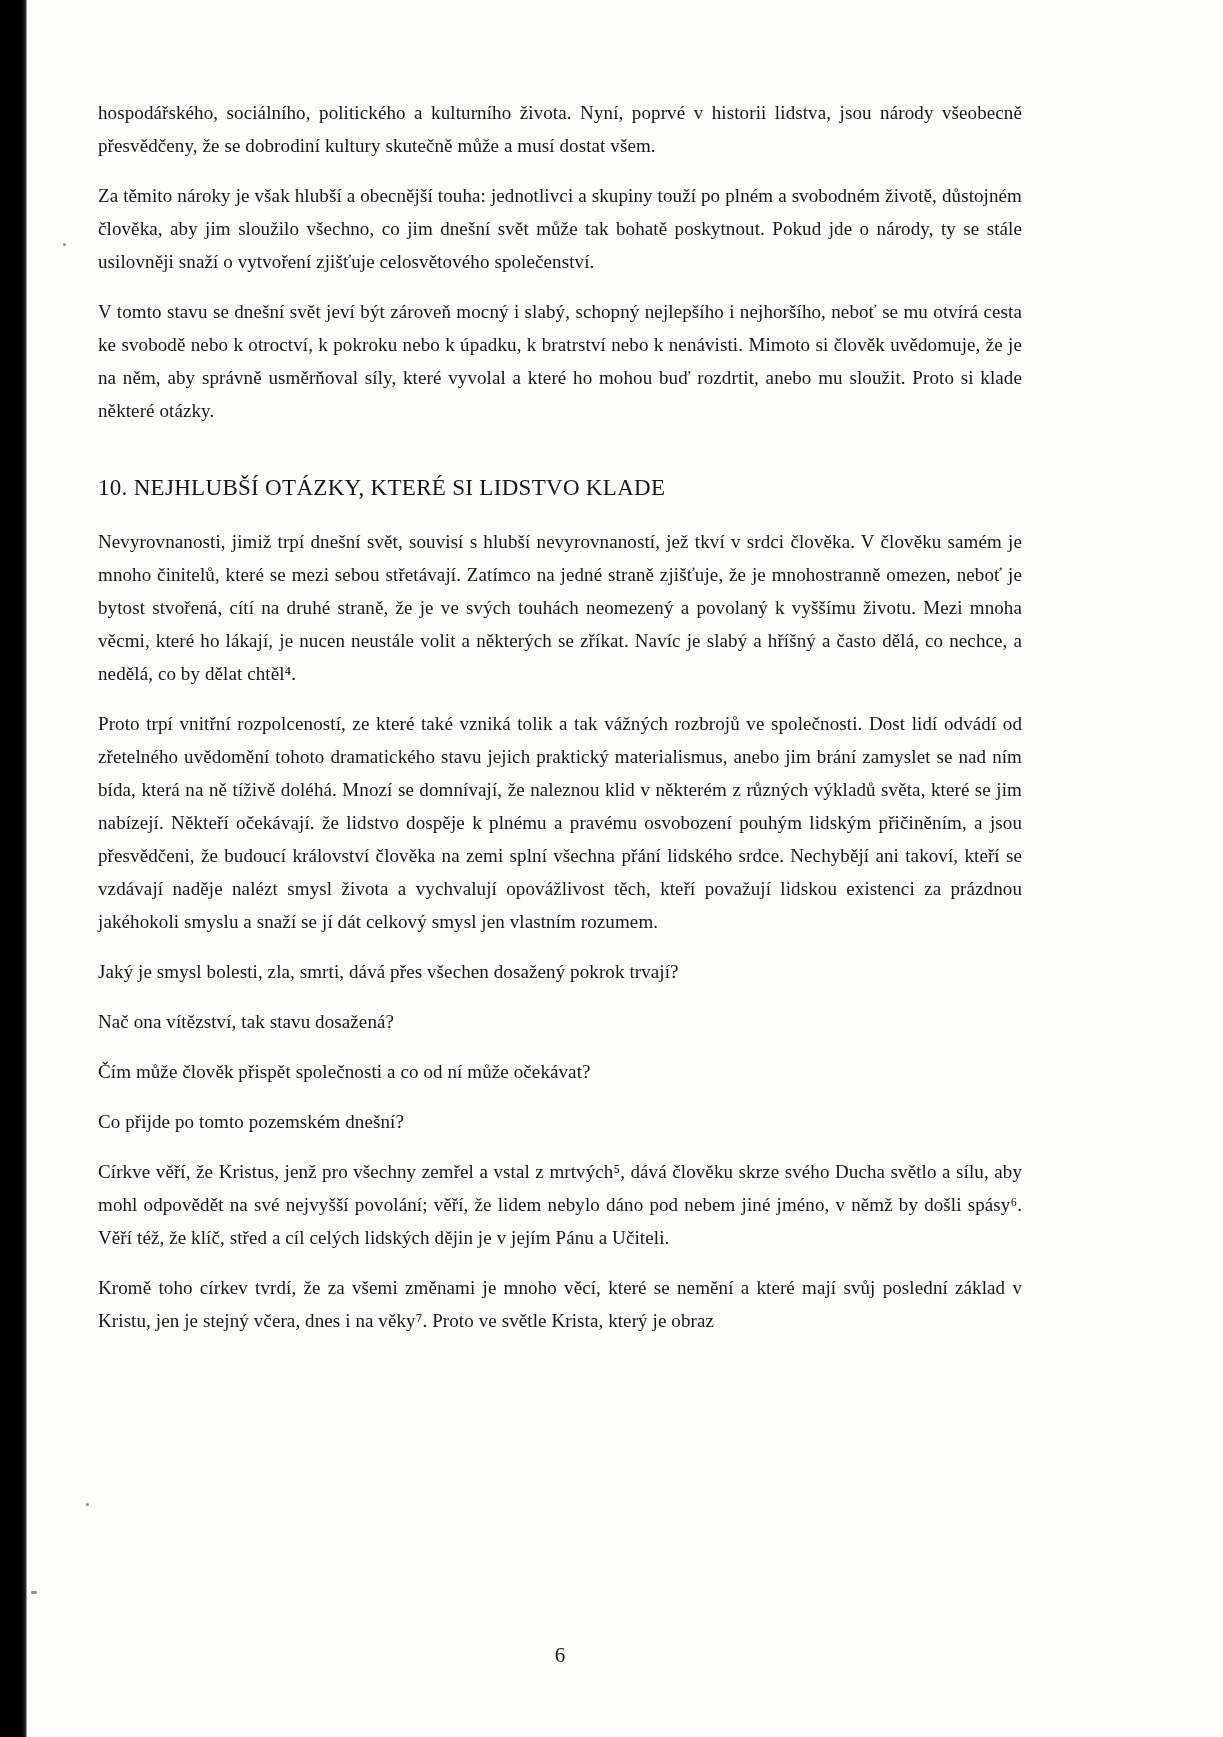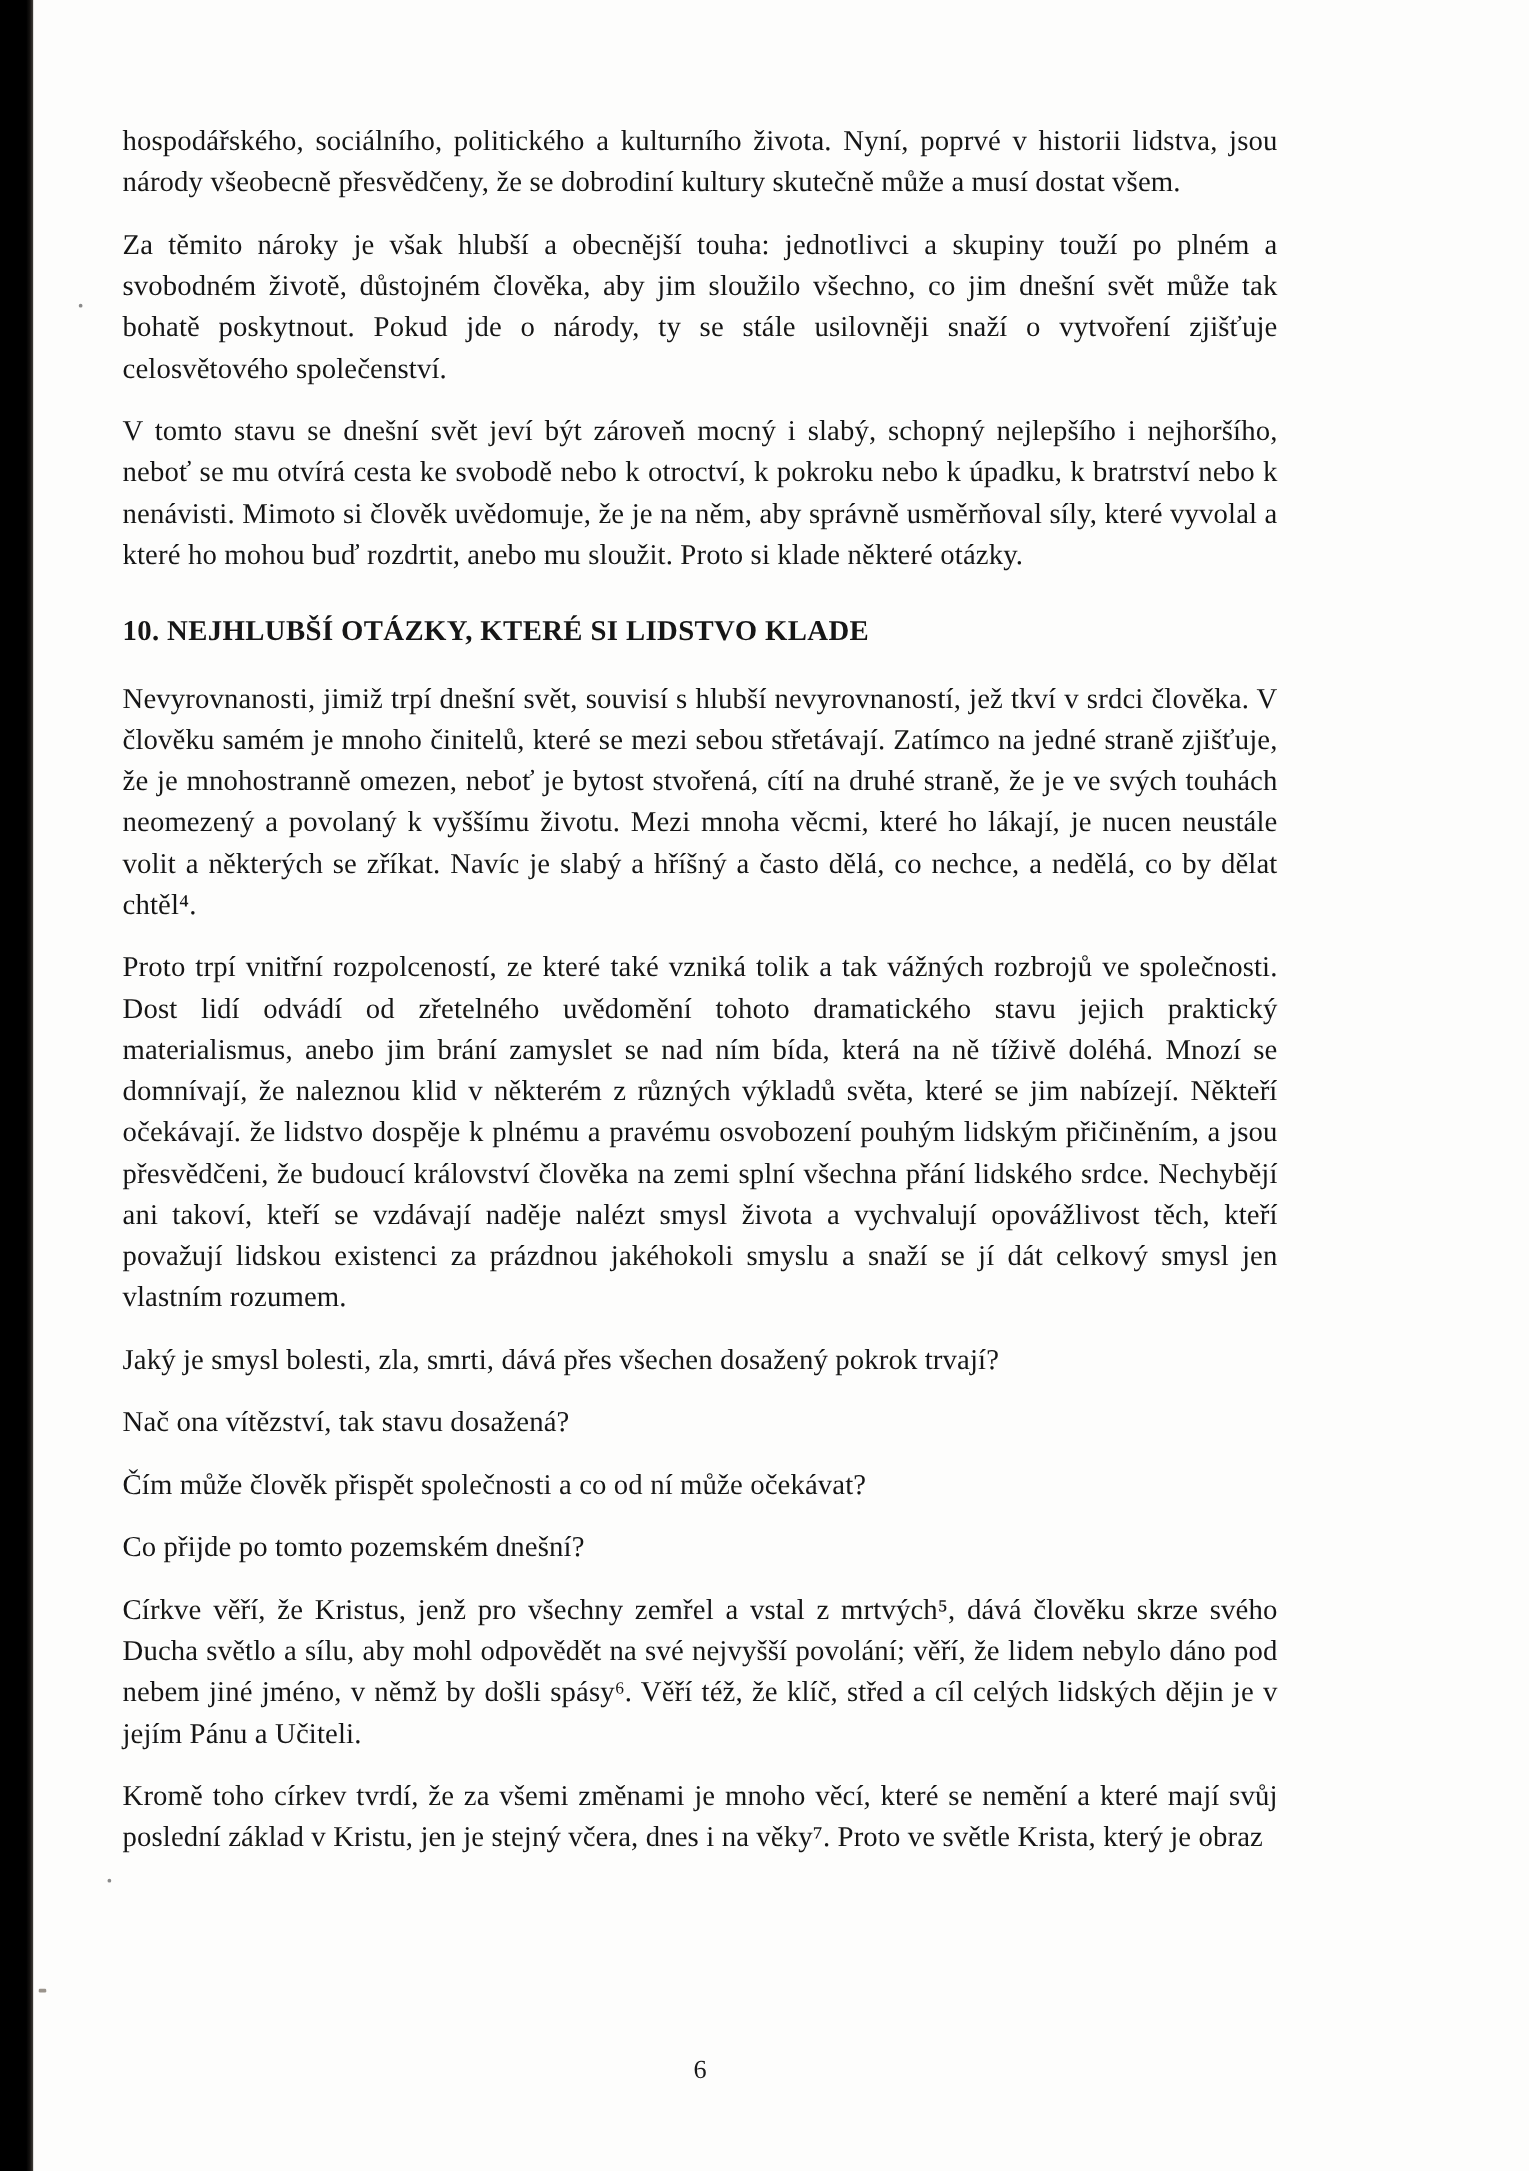--- a/index.html
+++ b/index.html
@@ -23,32 +23,32 @@
     height: 1737px;
     background: linear-gradient(to right, #000 0, #000 21px, #151311 24px, #3a3733 26px, rgba(60,55,50,0) 27px);
   }
   .page-content {
     position: absolute;
     left: 98px;
     top: 96px;
     width: 924px;
   }
   .page-content p.paragraph {
-    font-size: 23px;
+    font-size: 19px;
     line-height: 33px;
     margin: 0 0 17px 0;
     text-align: justify;
     text-align-last: left;
     letter-spacing: 0.1px;
   }
   .page-content h2.heading {
     font-size: 23px;
     line-height: 30px;
-    font-weight: bold;
-    margin: 30px 0 22px 0;
+    font-weight: normal;
+    margin: 46px 0 22px 0;
     letter-spacing: 0.3px;
   }
   .page-footer {
     position: absolute;
     left: 98px;
     top: 1643px;
     width: 924px;
     text-align: center;
     font-size: 21px;
     color: #1a1a1a;

